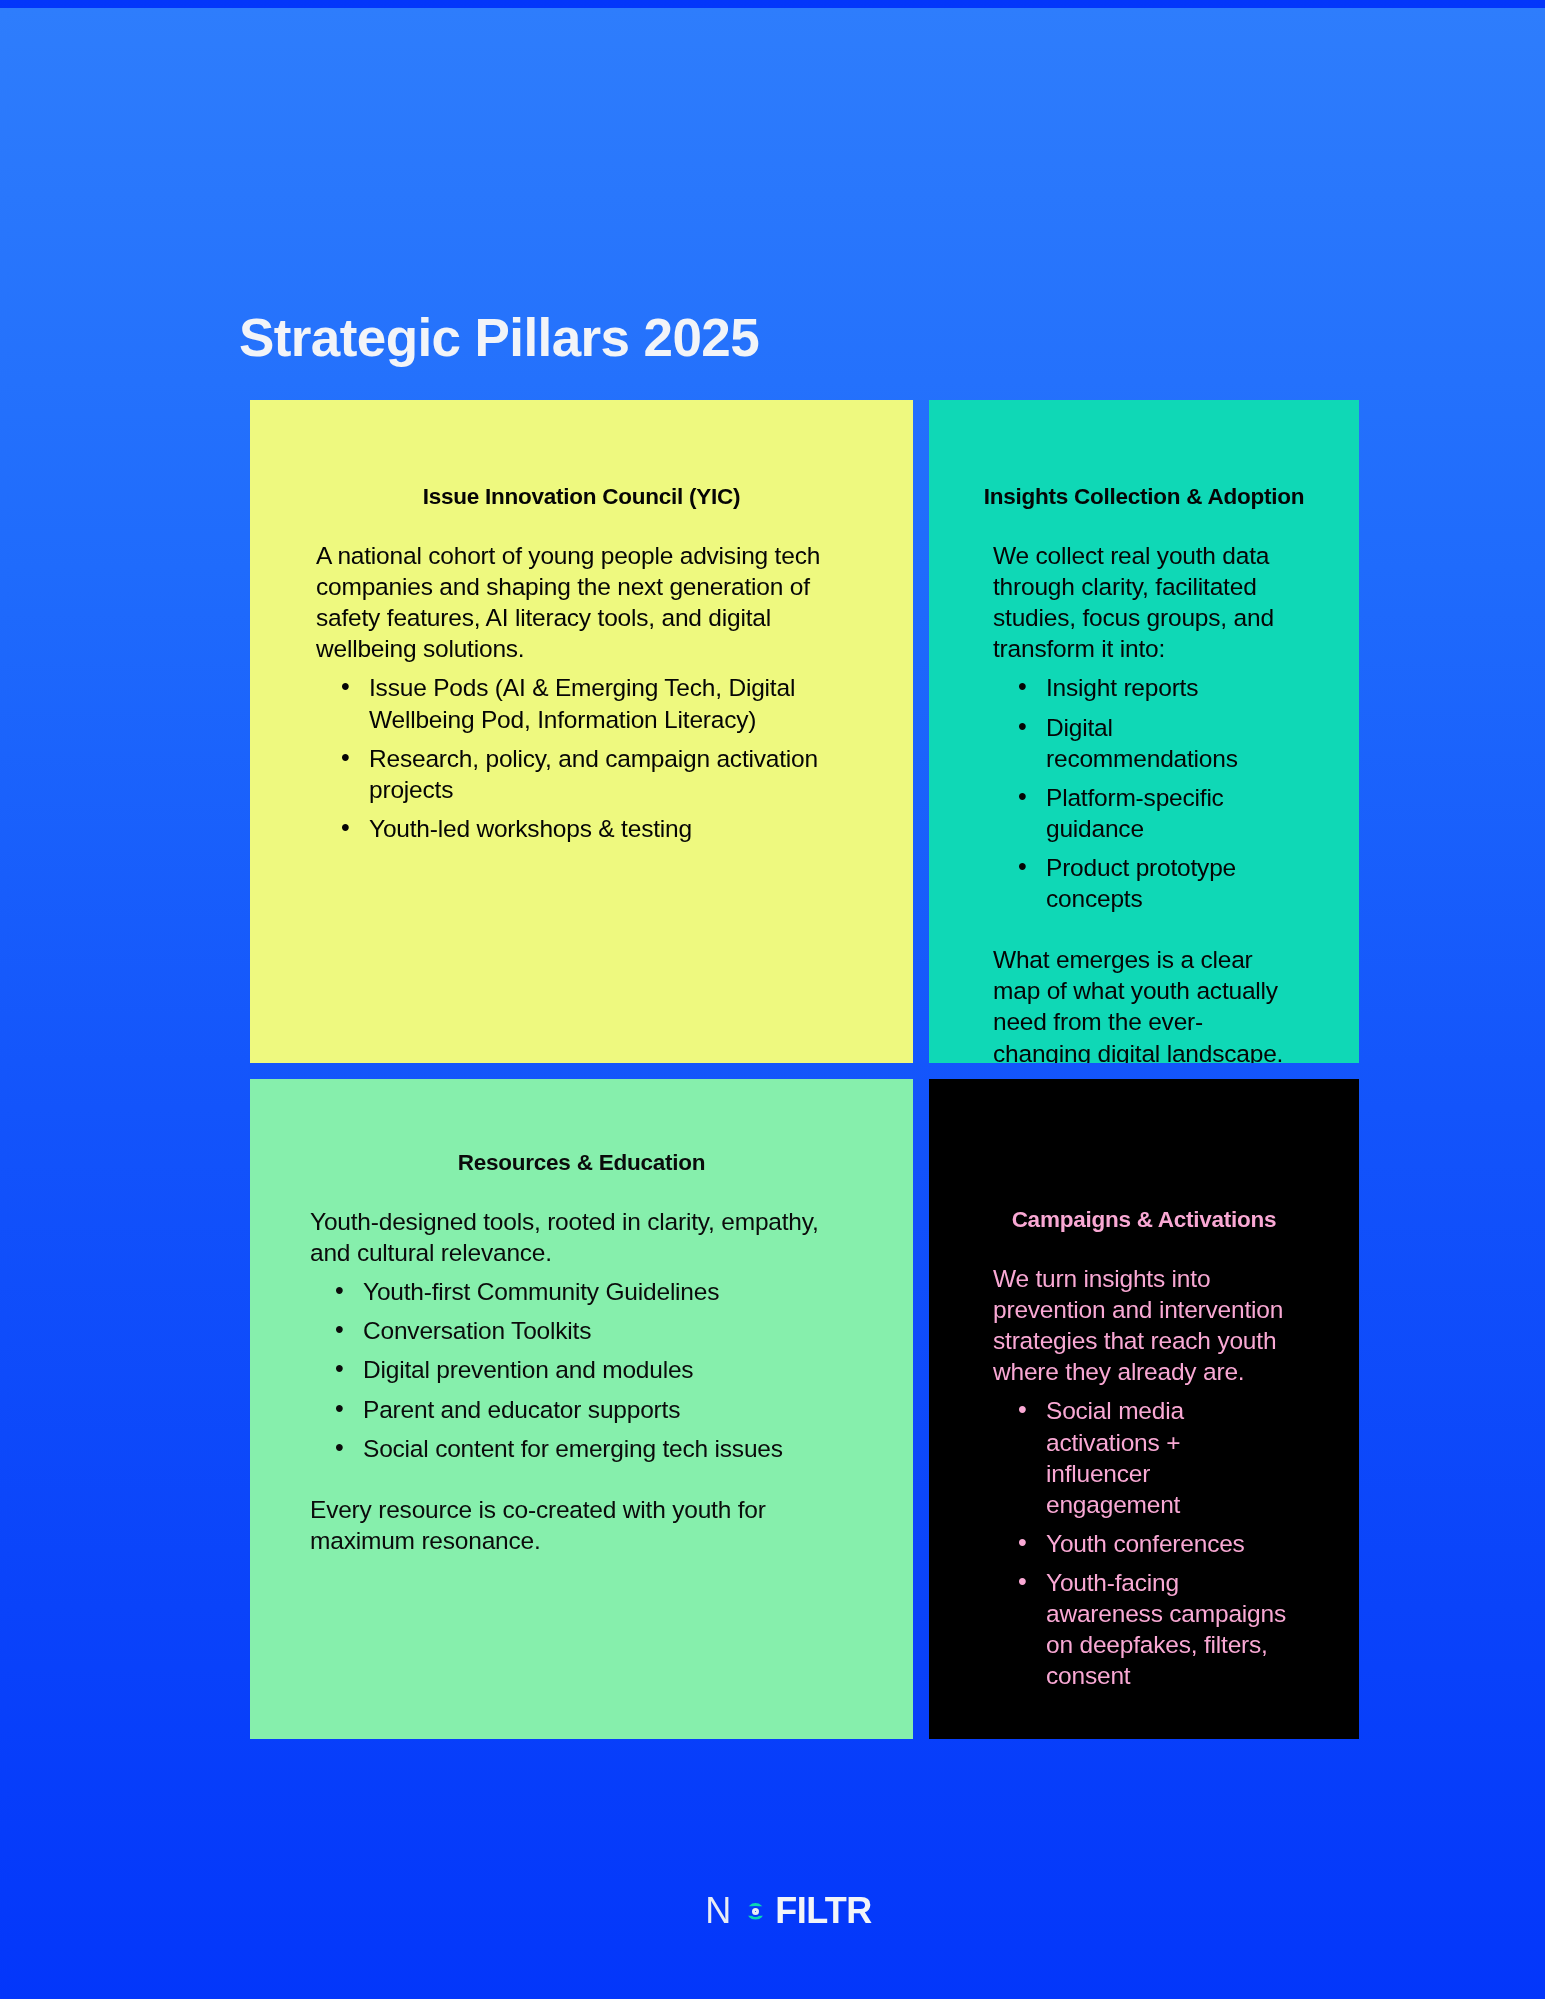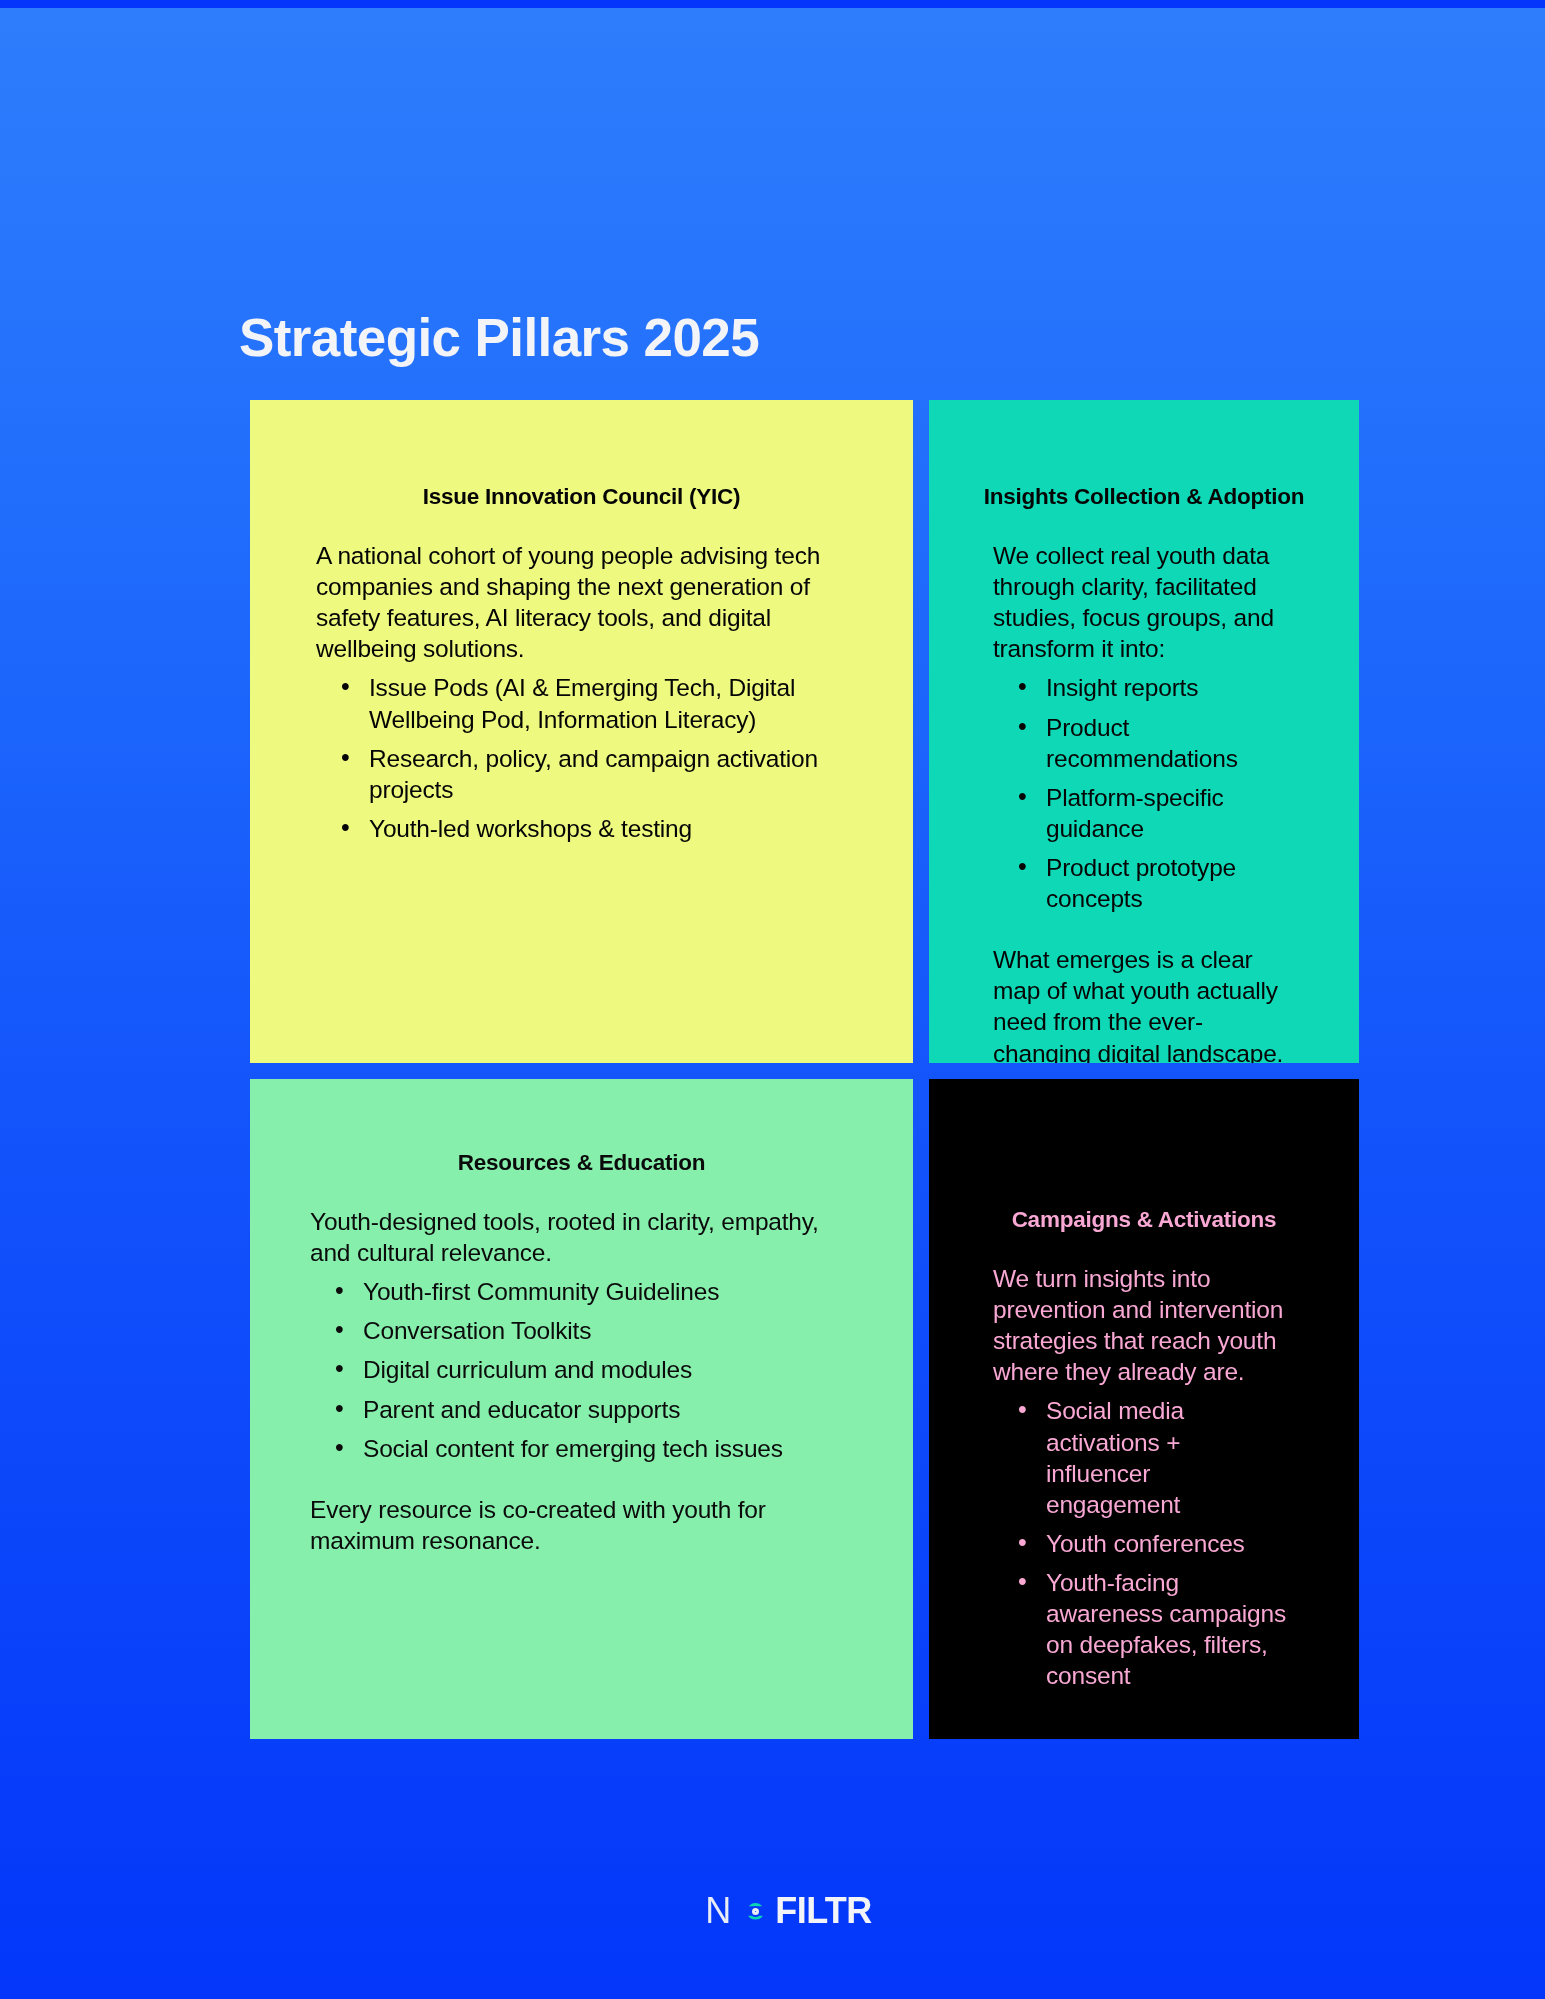--- a/index.html
+++ b/index.html
@@ -188,36 +188,36 @@
         </ul>
       </div>
     </section>
 
     <section class="panel panel-insights">
       <h2>Insights Collection &amp; Adoption</h2>
       <div class="body">
         <p class="lead">We collect real youth data through clarity, facilitated studies, focus groups, and transform it into:</p>
         <ul>
           <li>Insight reports</li>
-          <li>Product recommendations</li>
+          <li>Digital recommendations</li>
           <li>Platform-specific guidance</li>
           <li>Product prototype concepts</li>
         </ul>
         <p class="tail">What emerges is a clear map of what youth actually need from the ever-changing digital landscape.</p>
       </div>
     </section>
 
     <section class="panel panel-resources">
       <h2>Resources &amp; Education</h2>
       <div class="body">
         <p class="lead">Youth-designed tools, rooted in clarity, empathy, and cultural relevance.</p>
         <ul>
           <li>Youth-first Community Guidelines</li>
           <li>Conversation Toolkits</li>
-          <li>Digital curriculum and modules</li>
+          <li>Digital prevention and modules</li>
           <li>Parent and educator supports</li>
           <li>Social content for emerging tech issues</li>
         </ul>
         <p class="tail">Every resource is co-created with youth for maximum resonance.</p>
       </div>
     </section>
 
     <section class="panel panel-campaigns">
       <h2>Campaigns &amp; Activations</h2>
       <div class="body">

